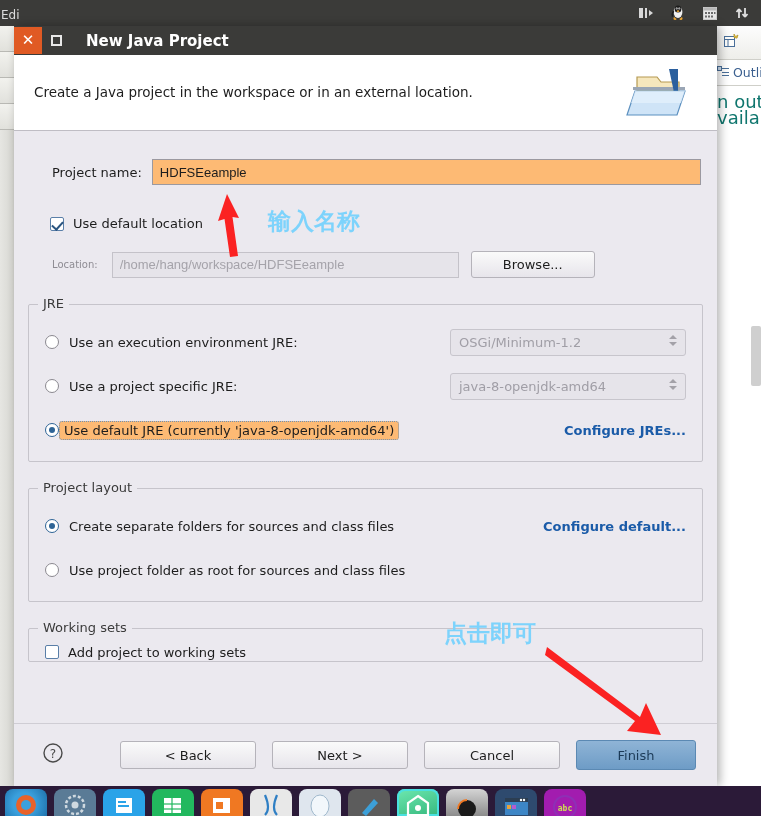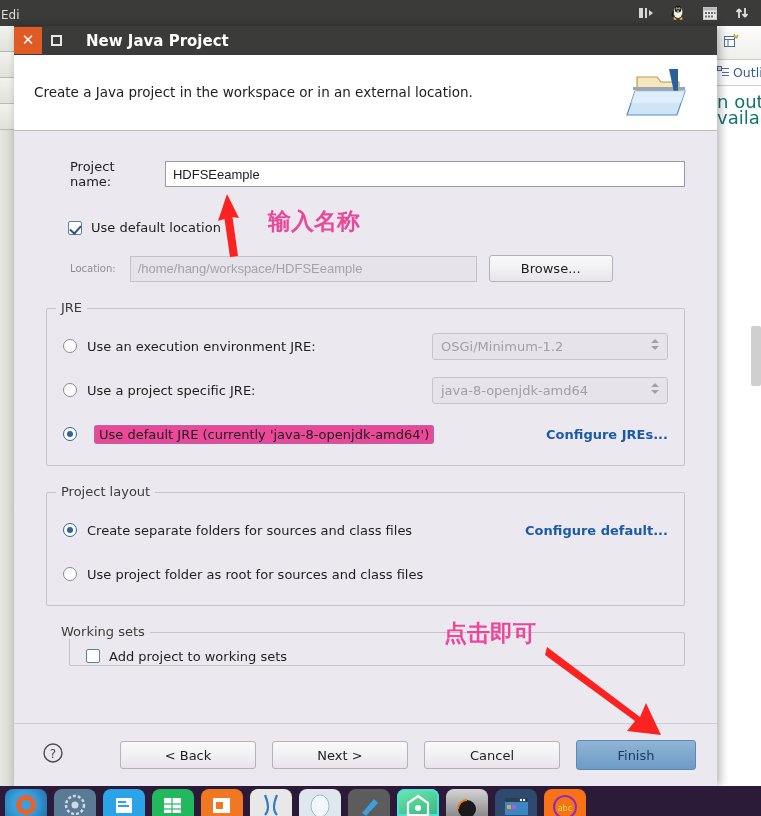--- a/index.html
+++ b/index.html
@@ -100,30 +100,30 @@
   .dlg-header {
     height: 76px; background: #ffffff;
     border-bottom: 1px solid #bfbdc4;
     position: relative; padding: 13px 0 0 18px;
   }
   .dlg-head-title { font-size: 13.5px; font-weight: bold; color: #1d1d1d; }
   .dlg-head-sub { font-size: 13.5px; color: #1d1d1d; margin-top: 16px; margin-left: 2px; }
   .dlg-head-icon { position: absolute; right: 20px; top: 6px; }
 
   
-  .dlg-body { padding: 0 32px; position: relative; height: 619px; }
+  .dlg-body { padding: 0 14px; position: relative; height: 619px; }
 
   .row-projname {
     display: flex; align-items: center;
     margin-top: 28px; padding-left: 24px;
   }
   .lbl { font-size: 13px; color: #1d1d1d; }
   .txtinput {
     margin-left: 10px; width: 549px; height: 26px;
-    background: #ffffff; border: 1px solid #9b99a0;
+    background: #fdba74; border: 1px solid #9b99a0;
     font-size: 13px; color: #1d1d1d;
     padding: 0 7px; line-height: 24px;
   }
 
   .row-usedefault {
     display: flex; align-items: center;
     margin-top: 31px; padding-left: 22px;
   }
   .cbx {
     width: 14px; height: 14px; border: 1px solid #5a7fa8;
@@ -174,21 +174,21 @@
     position: relative; flex: 0 0 auto;
   }
   .radio.sel { border: 1px solid #2e6496; }
   .radio.sel::after {
     content: ""; position: absolute; left: 3px; top: 3px;
     width: 6px; height: 6px; border-radius: 50%; background: #2e6496;
   }
   .opt-label { margin-left: 10px; font-size: 13px; color: #1d1d1d; }
   .opt-label.focused {
     border: 1px dotted #6d90b5; border-radius: 3px;
-    background: #ec4899; padding: 1px 4px; margin-left: 17px;
+    background: #fdba74; padding: 1px 4px; margin-left: 0;
   }
   .combo {
     margin-left: auto; width: 236px; height: 27px;
     background: #e6e4ea; border: 1px solid #c7c5cc; border-radius: 3px;
     display: flex; align-items: center; padding: 0 8px;
     font-size: 13px; color: #a09ea6; position: relative;
   }
   .spin {
     position: absolute; right: 8px; top: 5px;
     display: flex; flex-direction: column; gap: 3px;
@@ -216,21 +216,21 @@
   .btn-cancel { margin-left: 16px; }
   .btn-finish {
     width: 120px; height: 30px; margin-left: 16px; margin-right: 21px;
     background: linear-gradient(180deg,#8fb4d6,#6e9cc6);
     border: 1px solid #5b89b3; color: #1b3a57; border-radius: 3px;
     font-size: 13px; cursor: pointer; font-family: inherit;
   }
 
   
   .anno-text {
-    position: absolute; color: #ec4899;
+    position: absolute; color: #7dd3fc;
     font-size: 23px; font-weight: bold; white-space: nowrap;
     font-family: "DejaVu Sans", "Liberation Sans", sans-serif;
   }
   .anno-svg { position: absolute; pointer-events: none; }
 
   
   .taskbar {
     position: absolute; left: 0; bottom: 0; width: 761px; height: 30px;
     background: #2b1a38; display: flex; align-items: flex-end; gap: 7px;
     padding-left: 5px;
@@ -427,21 +427,21 @@
         <div class="opt-row">
           <span class="radio"></span>
           <span class="opt-label">Use project folder as root for sources and class files</span>
         </div>
 
       </div>
     </div>
 
     <div class="group">
       <span class="group-title">Working sets</span>
-      <div class="group-box" style="height:34px;overflow:hidden;padding-top:14px;margin-left:23px;">
+      <div class="group-box" style="height:34px;overflow:hidden;padding-top:14px;">
         <div class="opt-row" style="min-height:18px;">
           <span class="cbx"></span>
           <span class="cbx-label">Add project to working sets</span>
         </div>
       </div>
     </div>
 
   </div>
 
   <div class="btnbar">
@@ -535,19 +535,19 @@
   <div class="tb-icon" style="background:#2e4a6e;">
     <svg width="42" height="27" viewBox="0 0 42 27">
         <rect x="10" y="9" width="23" height="17" fill="#3d86c6"></rect>
         <rect x="10" y="9" width="23" height="4" fill="#2c3e52"></rect>
         <circle cx="26" cy="11" r="1.2" fill="#fff"></circle>
         <circle cx="29" cy="11" r="1.2" fill="#fff"></circle>
         <rect x="12" y="16" width="4" height="4" fill="#e8a33d"></rect>
         <rect x="17" y="16" width="4" height="4" fill="#b35bd0"></rect>
       </svg>
   </div>
-  <div class="tb-icon" style="background:#f97316;">
+  <div class="tb-icon" style="background:#a21caf;font-weight:bold;">
     <svg width="42" height="27" viewBox="0 0 42 27">
         <ellipse cx="21" cy="18" rx="11" ry="11" fill="none" stroke="#8f2fb5" stroke-width="2"></ellipse>
         <text x="21" y="22" font-size="8" text-anchor="middle" fill="#cde053" font-family="DejaVu Sans Mono, monospace">abc</text>
       </svg>
   </div>
 </div>
 
 </body></html>

